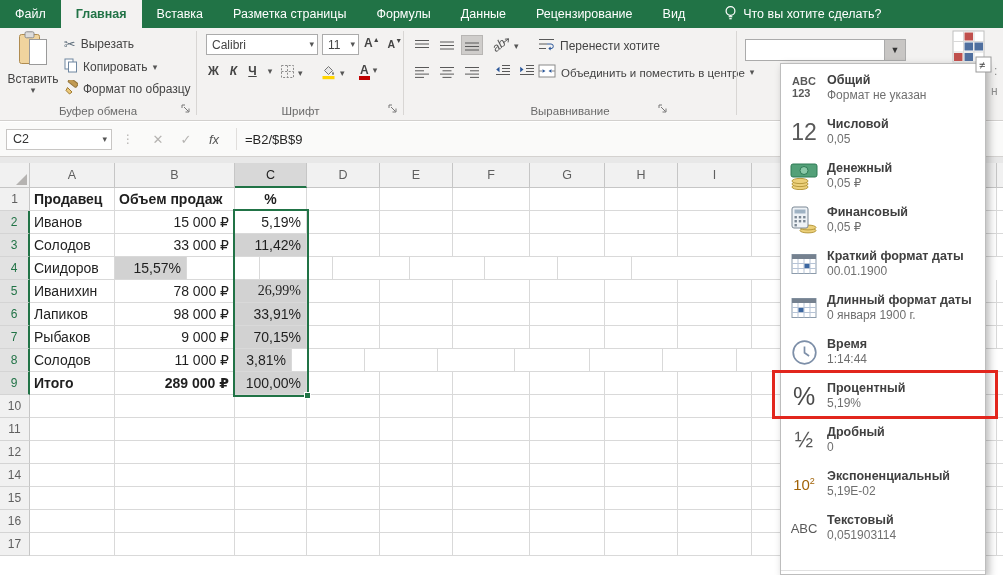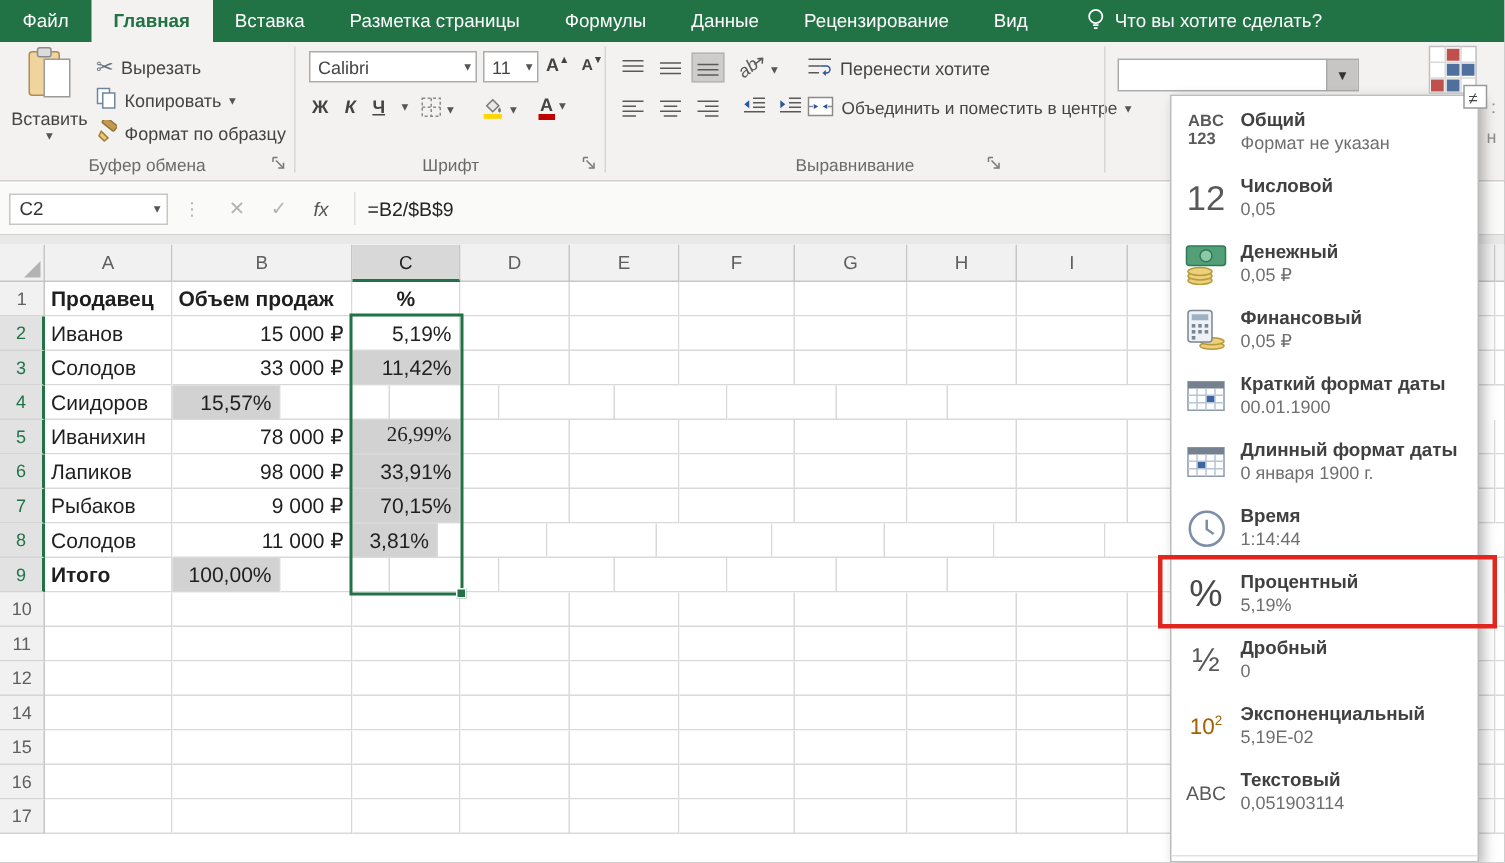--- a/index.html
+++ b/index.html
@@ -518,20 +518,21 @@
           <div class="cell" style="width: 77px;"></div>
           <div class="cell" style="width: 75px;"></div>
           <div class="cell" style="width: 73px;"></div>
           <div class="cell" style="width: 74px;"></div>
           <div class="cell" style="width: 245px;"></div>
           <div class="cell" style="width: 100px;"></div>
         </div>
         <div class="srow">
           <div class="rowh rowh-sel">9</div>
           <div class="cell al-l b" style="width: 85px;">Итого</div>
+          <div class="cell al-r b" style="width: 120px;">289 000 ₽</div>
           <div class="cell al-r sel-cell" style="width: 72px;">100,00%</div>
           <div class="cell" style="width: 73px;"></div>
           <div class="cell" style="width: 73px;"></div>
           <div class="cell" style="width: 77px;"></div>
           <div class="cell" style="width: 75px;"></div>
           <div class="cell" style="width: 73px;"></div>
           <div class="cell" style="width: 74px;"></div>
           <div class="cell" style="width: 245px;"></div>
           <div class="cell" style="width: 100px;"></div>
         </div>

